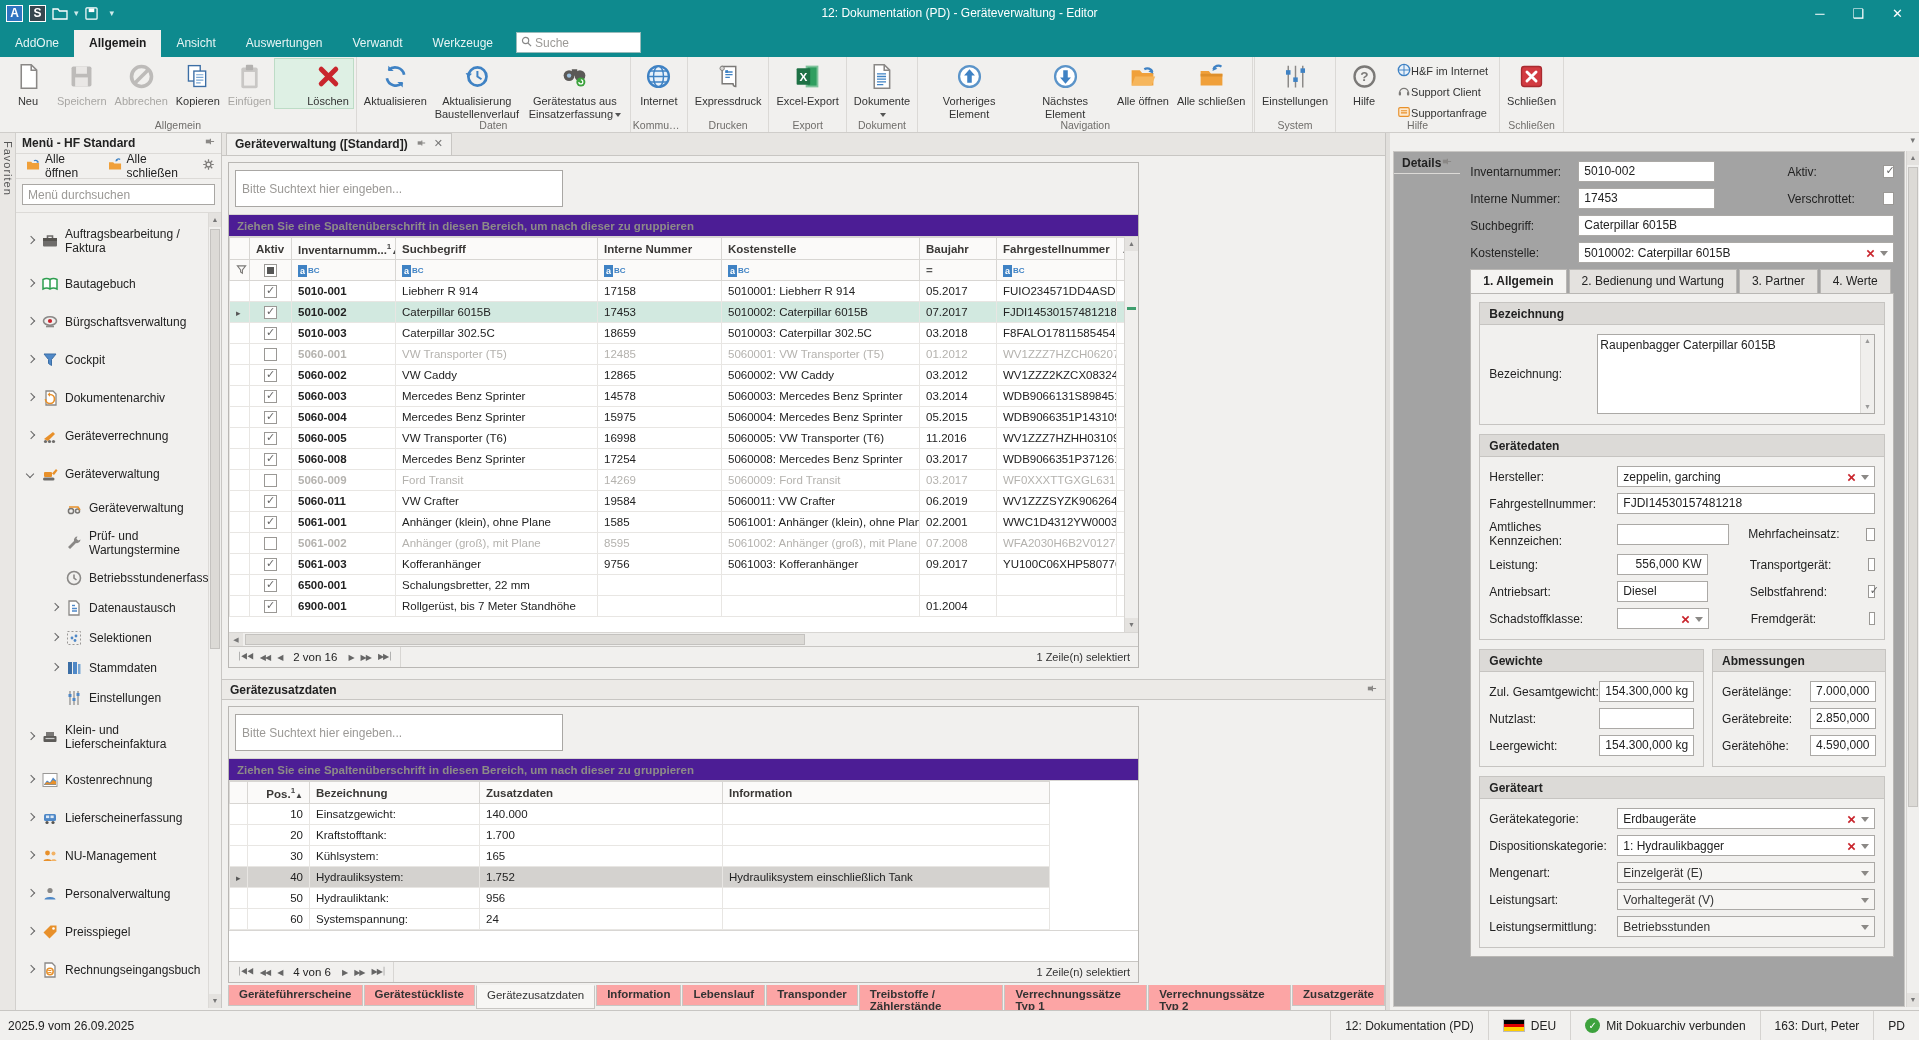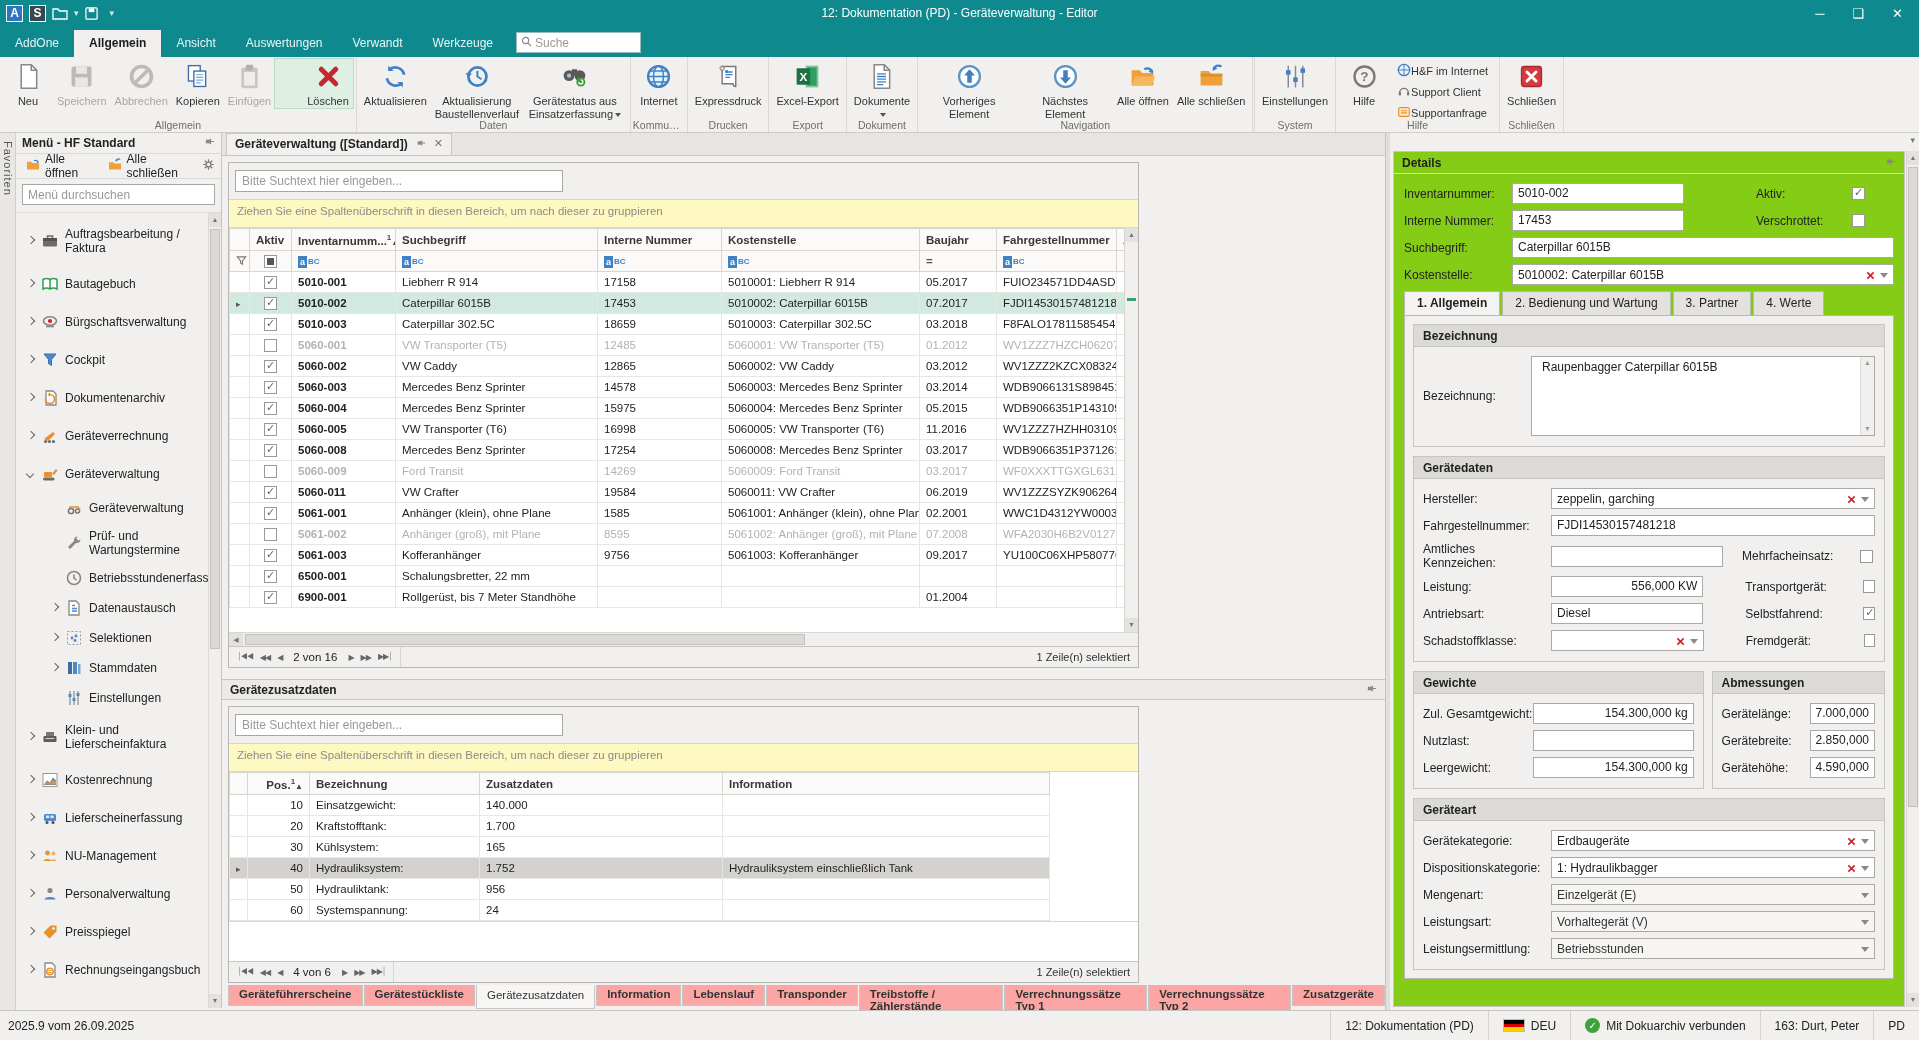--- a/index.html
+++ b/index.html
@@ -65,22 +65,22 @@
   .sb-scroll .thumb { position:absolute; left:1px; right:1px; top:16px; height:420px; background:#dcdad6; border:1px solid #c4c2bf; }
 
   
   .center { position:absolute; left:222px; top:133px; width:1163px; bottom:30px; background:#f1f0ee; }
   .doc-tabrow { height:23px; background:#e7e5e2; border-bottom:1px solid #c8c6c3; display:flex; align-items:flex-end; padding-left:4px; }
   .doc-tab { background:#f1f0ee; border:1px solid #c8c6c3; border-bottom:none; font-weight:bold; font-size:12px; padding:3px 8px 4px; display:flex; align-items:flex-start; gap:8px; }
   .doc-tab .x { color:#777; font-size:11px; font-weight:normal; }
 
   .upper-box { position:absolute; left:6px; top:29px; width:911px; height:506px; border:1px solid #b9b7b4; background:#f1f0ee; display:flex; flex-direction:column; }
   .searchrow { padding:7px 6px; }
-  .searchrow input { width:328px; height:22px; border:1px solid #a9a7a4; padding:0 6px; font-size:12px; font-family:inherit; }
-  .grouphint { height:29px; line-height:22px; padding-left:8px; color:#8d8b88; font-size:11.5px; background:#fef9c3; border-top:1px solid #d8d6d3; border-bottom:1px solid #d8d6d3; }
+  .searchrow input { width:328px; height:37px; border:1px solid #a9a7a4; padding:0 6px; font-size:12px; font-family:inherit; }
+  .grouphint { height:23px; line-height:22px; padding-left:8px; color:#8d8b88; font-size:11.5px; background:#4c1d95; border-top:1px solid #d8d6d3; border-bottom:1px solid #d8d6d3;font-weight:bold; }
   .gridwrap { position:relative; flex:1; background:#fff; overflow:hidden; }
   table.grid { border-collapse:collapse; table-layout:fixed; font-size:11.5px; }
   .grid th { background:#fbfaf9; border:1px solid #d8d6d3; font-weight:bold; text-align:left; padding:0 6px; height:22px; overflow:hidden; white-space:nowrap; color:#3a3836; }
   .grid td { border:1px solid #e8e6e3; padding:0 6px; height:21px; overflow:hidden; white-space:nowrap; background:#fff; }
   .grid tr.filterrow td { background:#fbfaf9; border-color:#d8d6d3; }
   .grid tr.inactive td { color:#b4b2ae; }
   .grid tr.selected td { background:#d2e9e0; }
   .grid tr.selected-gray td { background:#d4d2cf; }
   .grid td.c-num { font-weight:bold; }
   .grid tr.inactive td.c-num { font-weight:bold; color:#b4b2ae; }
@@ -119,21 +119,21 @@
 
   
   .bottom-tabs { position:absolute; left:6px; right:0; bottom:0; height:25px; display:flex; align-items:flex-start; gap:1px; }
   .btab { background:#fca5a5; border:1px solid #c8c6c3; border-top:none; padding:3px 10px 5px; font-size:11.5px; color:#333;font-weight:bold; }
   .btab.active { background:#f7f6f4; font-weight:normal; border-top:1px solid #f7f6f4; height:24px; }
 
   
   .splitter { position:absolute; left:1385px; top:133px; width:5px; bottom:30px; background:#e1dfdc; border-left:1px solid #c8c6c3; }
   .details-col { position:absolute; left:1390px; top:133px; right:0; bottom:30px; background:#f1f0ee; }
   .details-collapse { position:absolute; top:2px; right:4px; color:#777; font-size:9px; }
-  .details-panel { position:absolute; left:3px; top:18px; right:14px; bottom:3px; border:1px solid #c8c6c3; background:#84cc16; display:flex; flex-direction:column; }
+  .details-panel { position:absolute; left:3px; top:18px; right:14px; bottom:3px; border:1px solid #c8c6c3; background:#a3a3a3; display:flex; flex-direction:row; }
   .dp-header { height:22px; display:flex; align-items:center; font-weight:bold; font-size:12px; padding:0 8px; border-bottom:1px solid #dcdad7; }
   .dp-header .pin { margin-left:auto; }
   .dp-body { flex:1; padding:9px 10px 6px; overflow:hidden; }
   .frow { display:flex; align-items:center; margin-bottom:6px; }
   .flabel { flex:0 0 108px; font-size:12px; color:#222; }
   .finput { height:21px; border:1px solid #aba9a6; background:#fff; font-size:12px; padding:0 5px; line-height:19px; white-space:nowrap; overflow:hidden; }
   .finput.w170 { width:172px; }
   .finput.grow { flex:1; }
   .finput.r { text-align:right; }
   .flabel2 { flex:0 0 96px; margin-left:14px; font-size:12px; }
@@ -144,21 +144,21 @@
   .combo .ccaret { position:absolute; right:5px; top:8px; width:0; height:0; border-left:4px solid transparent; border-right:4px solid transparent; border-top:5px solid #8b8986; }
   .combo.gray { background:#f6f5f3; color:#333; }
   .dtabs { display:flex; margin-top:6px; }
   .dtab { padding:4px 12px 5px; border:1px solid #b9b7b4; border-bottom:none; background:#e4e2df; font-size:12px; margin-right:2px; }
   .dtab.active { background:#f4f3f1; font-weight:bold; }
   .tabframe { border:1px solid #b9b7b4; background:#f1f0ee; padding:8px; display:flex; flex-direction:column; gap:9px; }
   .gbox { border:1px solid #c6c4c1; background:#f1f0ee; }
   .gbox-h { height:22px; background:#dcdad7; font-weight:bold; font-size:12px; display:flex; align-items:center; padding:0 9px; border-bottom:1px solid #c6c4c1; }
   .gbox-b { padding:9px 9px 4px; }
   .flabel.w128 { flex:0 0 128px; }
-  .textbox { position:relative; flex:1; height:80px; border:1px solid #aba9a6; background:#fff; font-size:12px; padding:3px 18px 3px 10px; }
+  .textbox { position:relative; flex:1; height:80px; border:1px solid #aba9a6; background:#fff; font-size:12px; padding:3px 18px 3px 2px; }
   .textbox .tscroll { position:absolute; right:0; top:0; bottom:0; width:14px; background:#f0efed; border-left:1px solid #dcdad7; }
   .textbox .tscroll .arr { position:absolute; left:0; right:0; height:12px; color:#999; font-size:7px; text-align:center; line-height:12px; }
   .textbox .tscroll .arr.up { top:0; } .textbox .tscroll .arr.dn { bottom:0; }
   .two-col { display:flex; gap:8px; }
   .two-col .gbox.left { width:296px; }
   .two-col .gbox.right { flex:1; }
   .flabel.w110 { flex:0 0 110px; } .flabel.w88 { flex:0 0 88px; }
 
   
   .dscroll { position:absolute; right:0; top:18px; width:13px; bottom:3px; background:#f0efed; border-left:1px solid #d8d6d3; }

